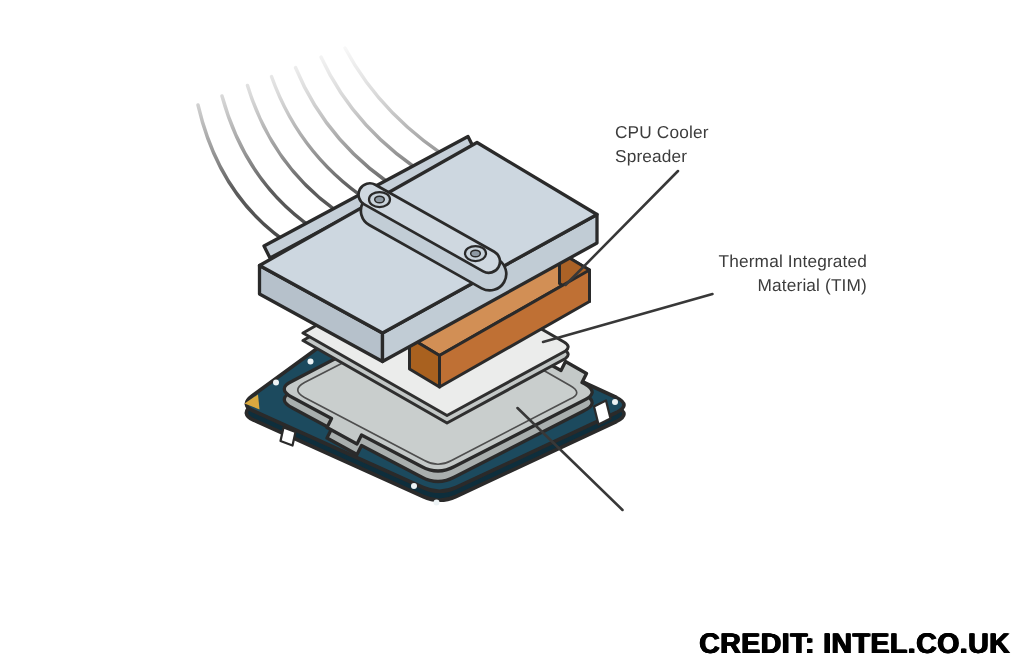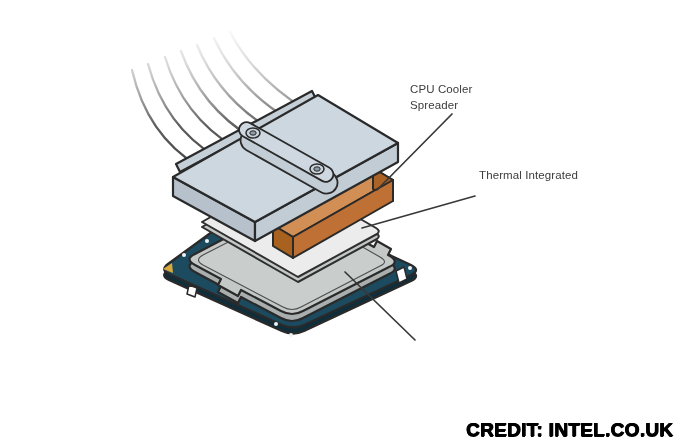--- a/index.html
+++ b/index.html
@@ -117,17 +117,18 @@
     </g>
   </svg>
 
   <div class="lbl lbl-baseplate">
     <div>CPU Cooler</div>
     <div>Spreader</div>
   </div>
 
   <div class="lbl lbl-tim">
     <div>Thermal Integrated</div>
+    <div>Material (TIM)</div>
   </div>
 
 
   <div class="credit">CREDIT: INTEL.CO.UK</div>
 </div>
 
 </body></html>

